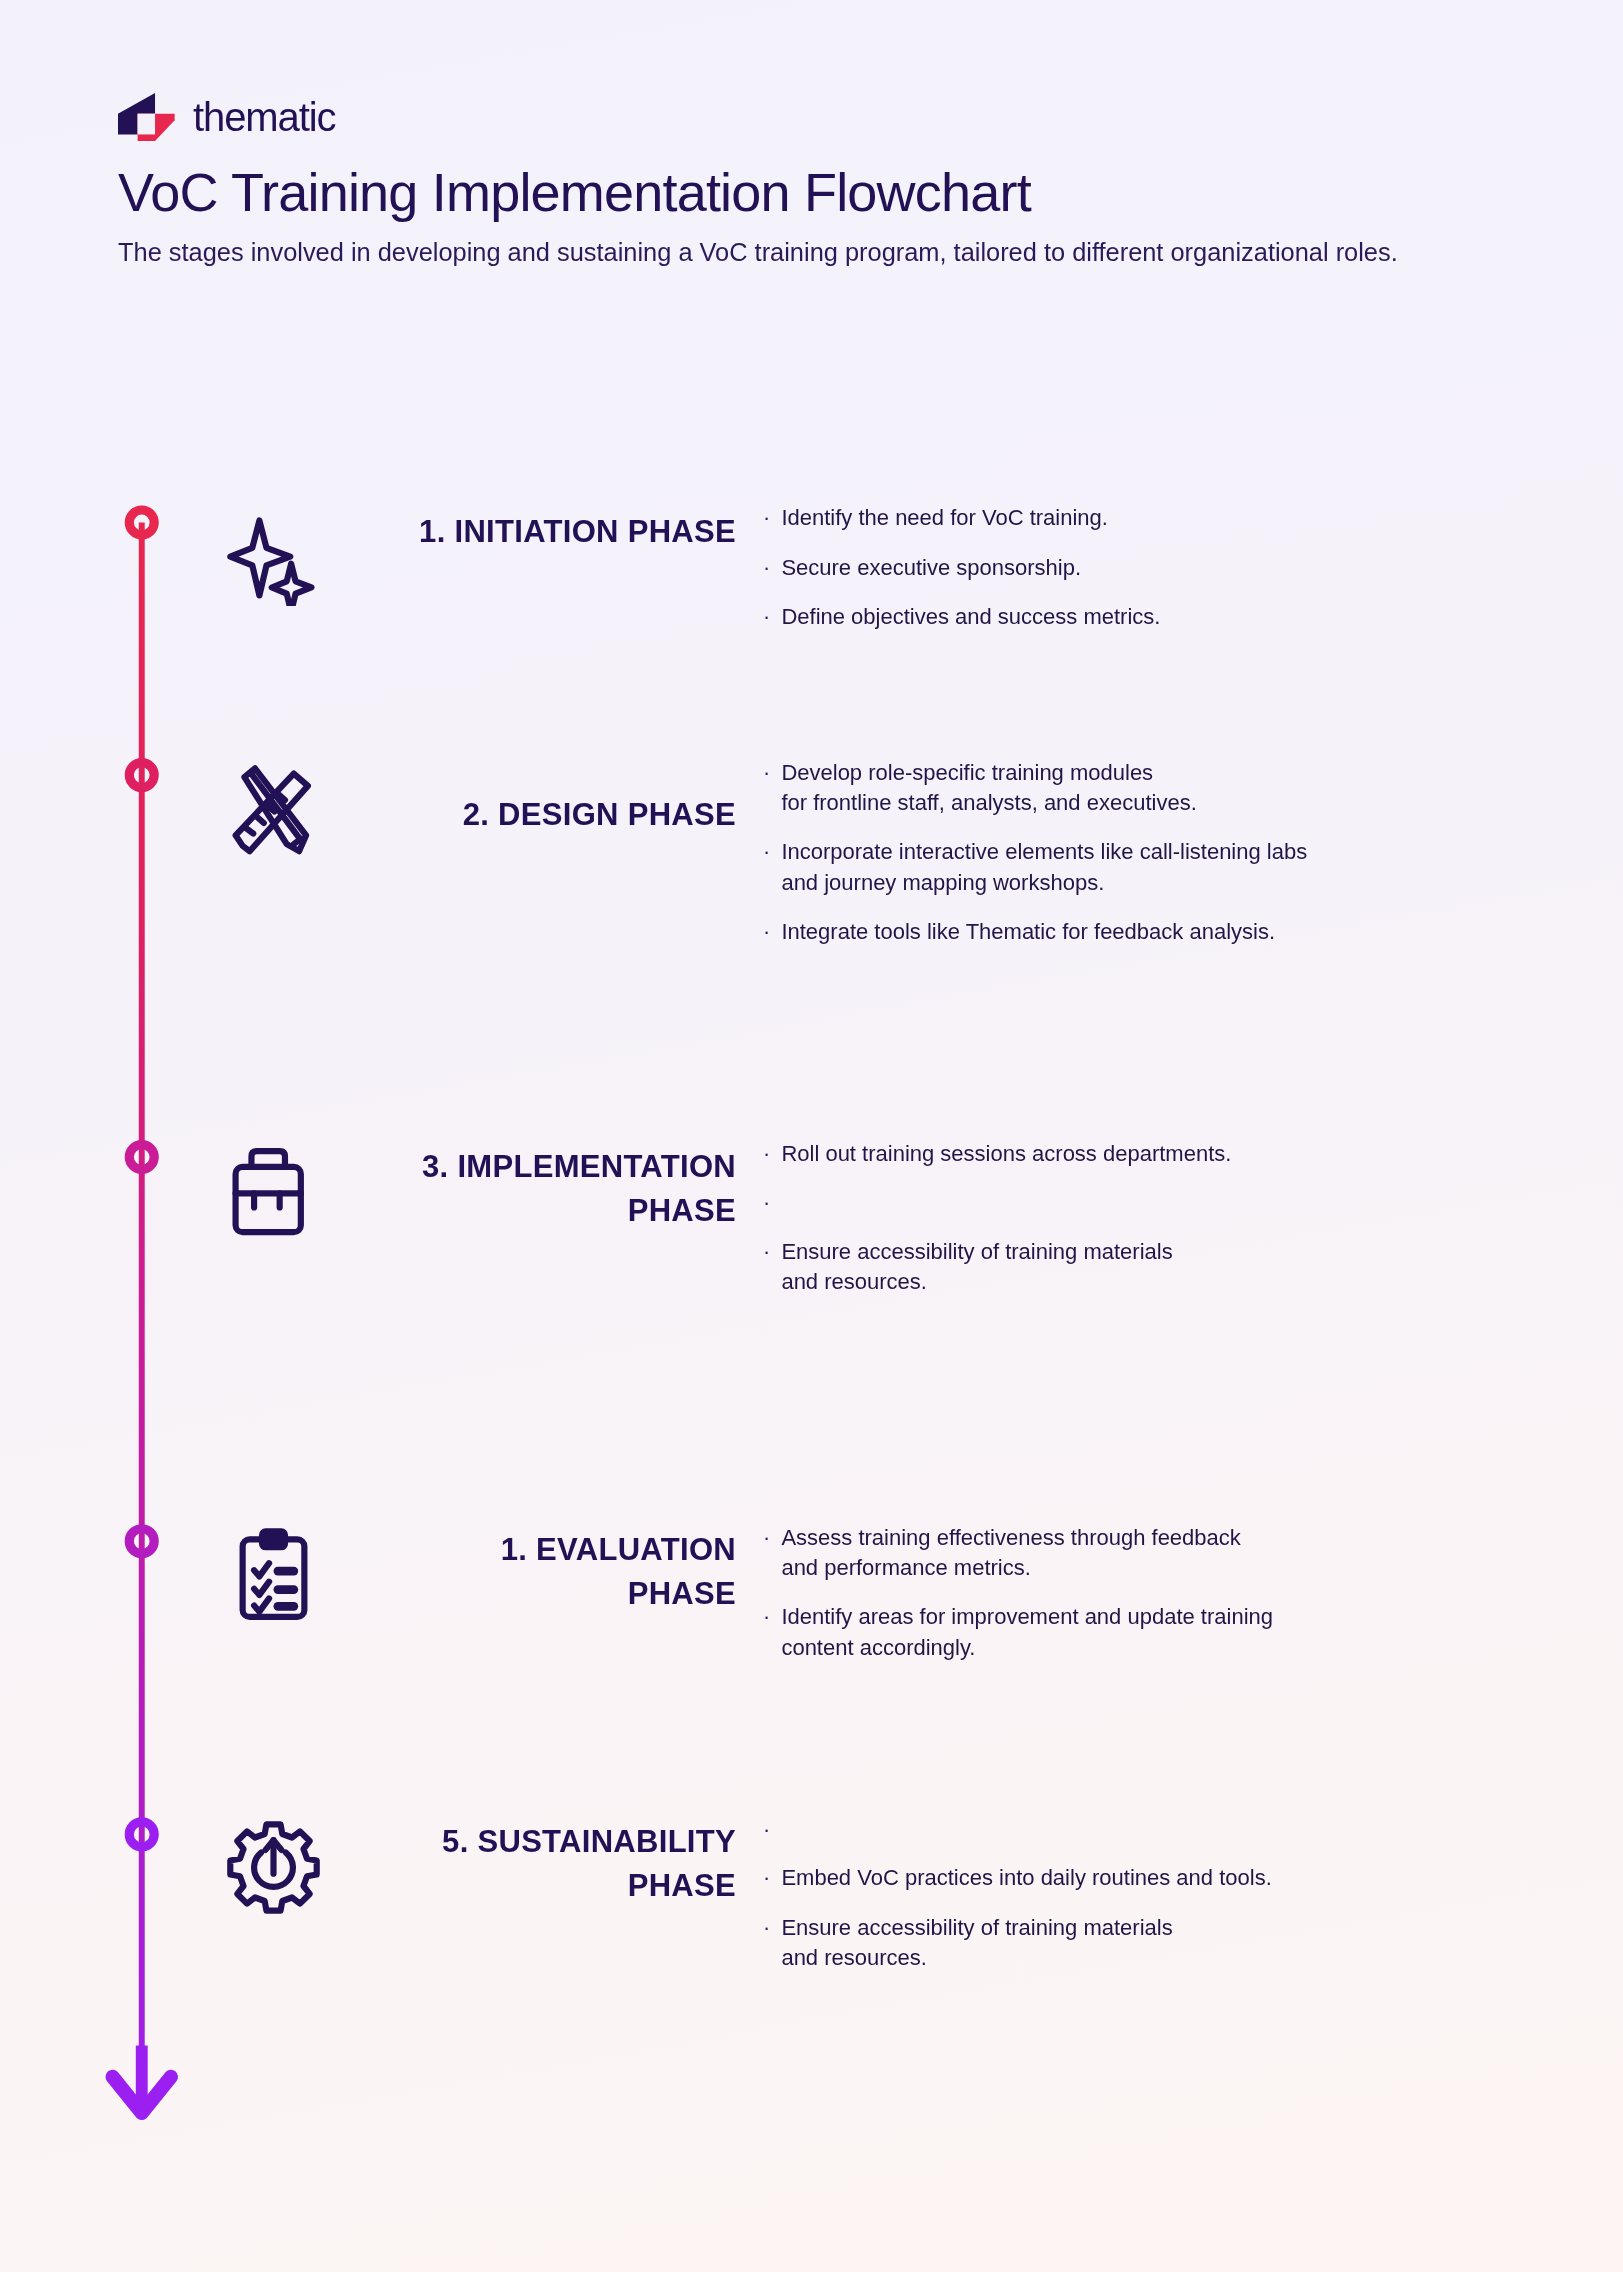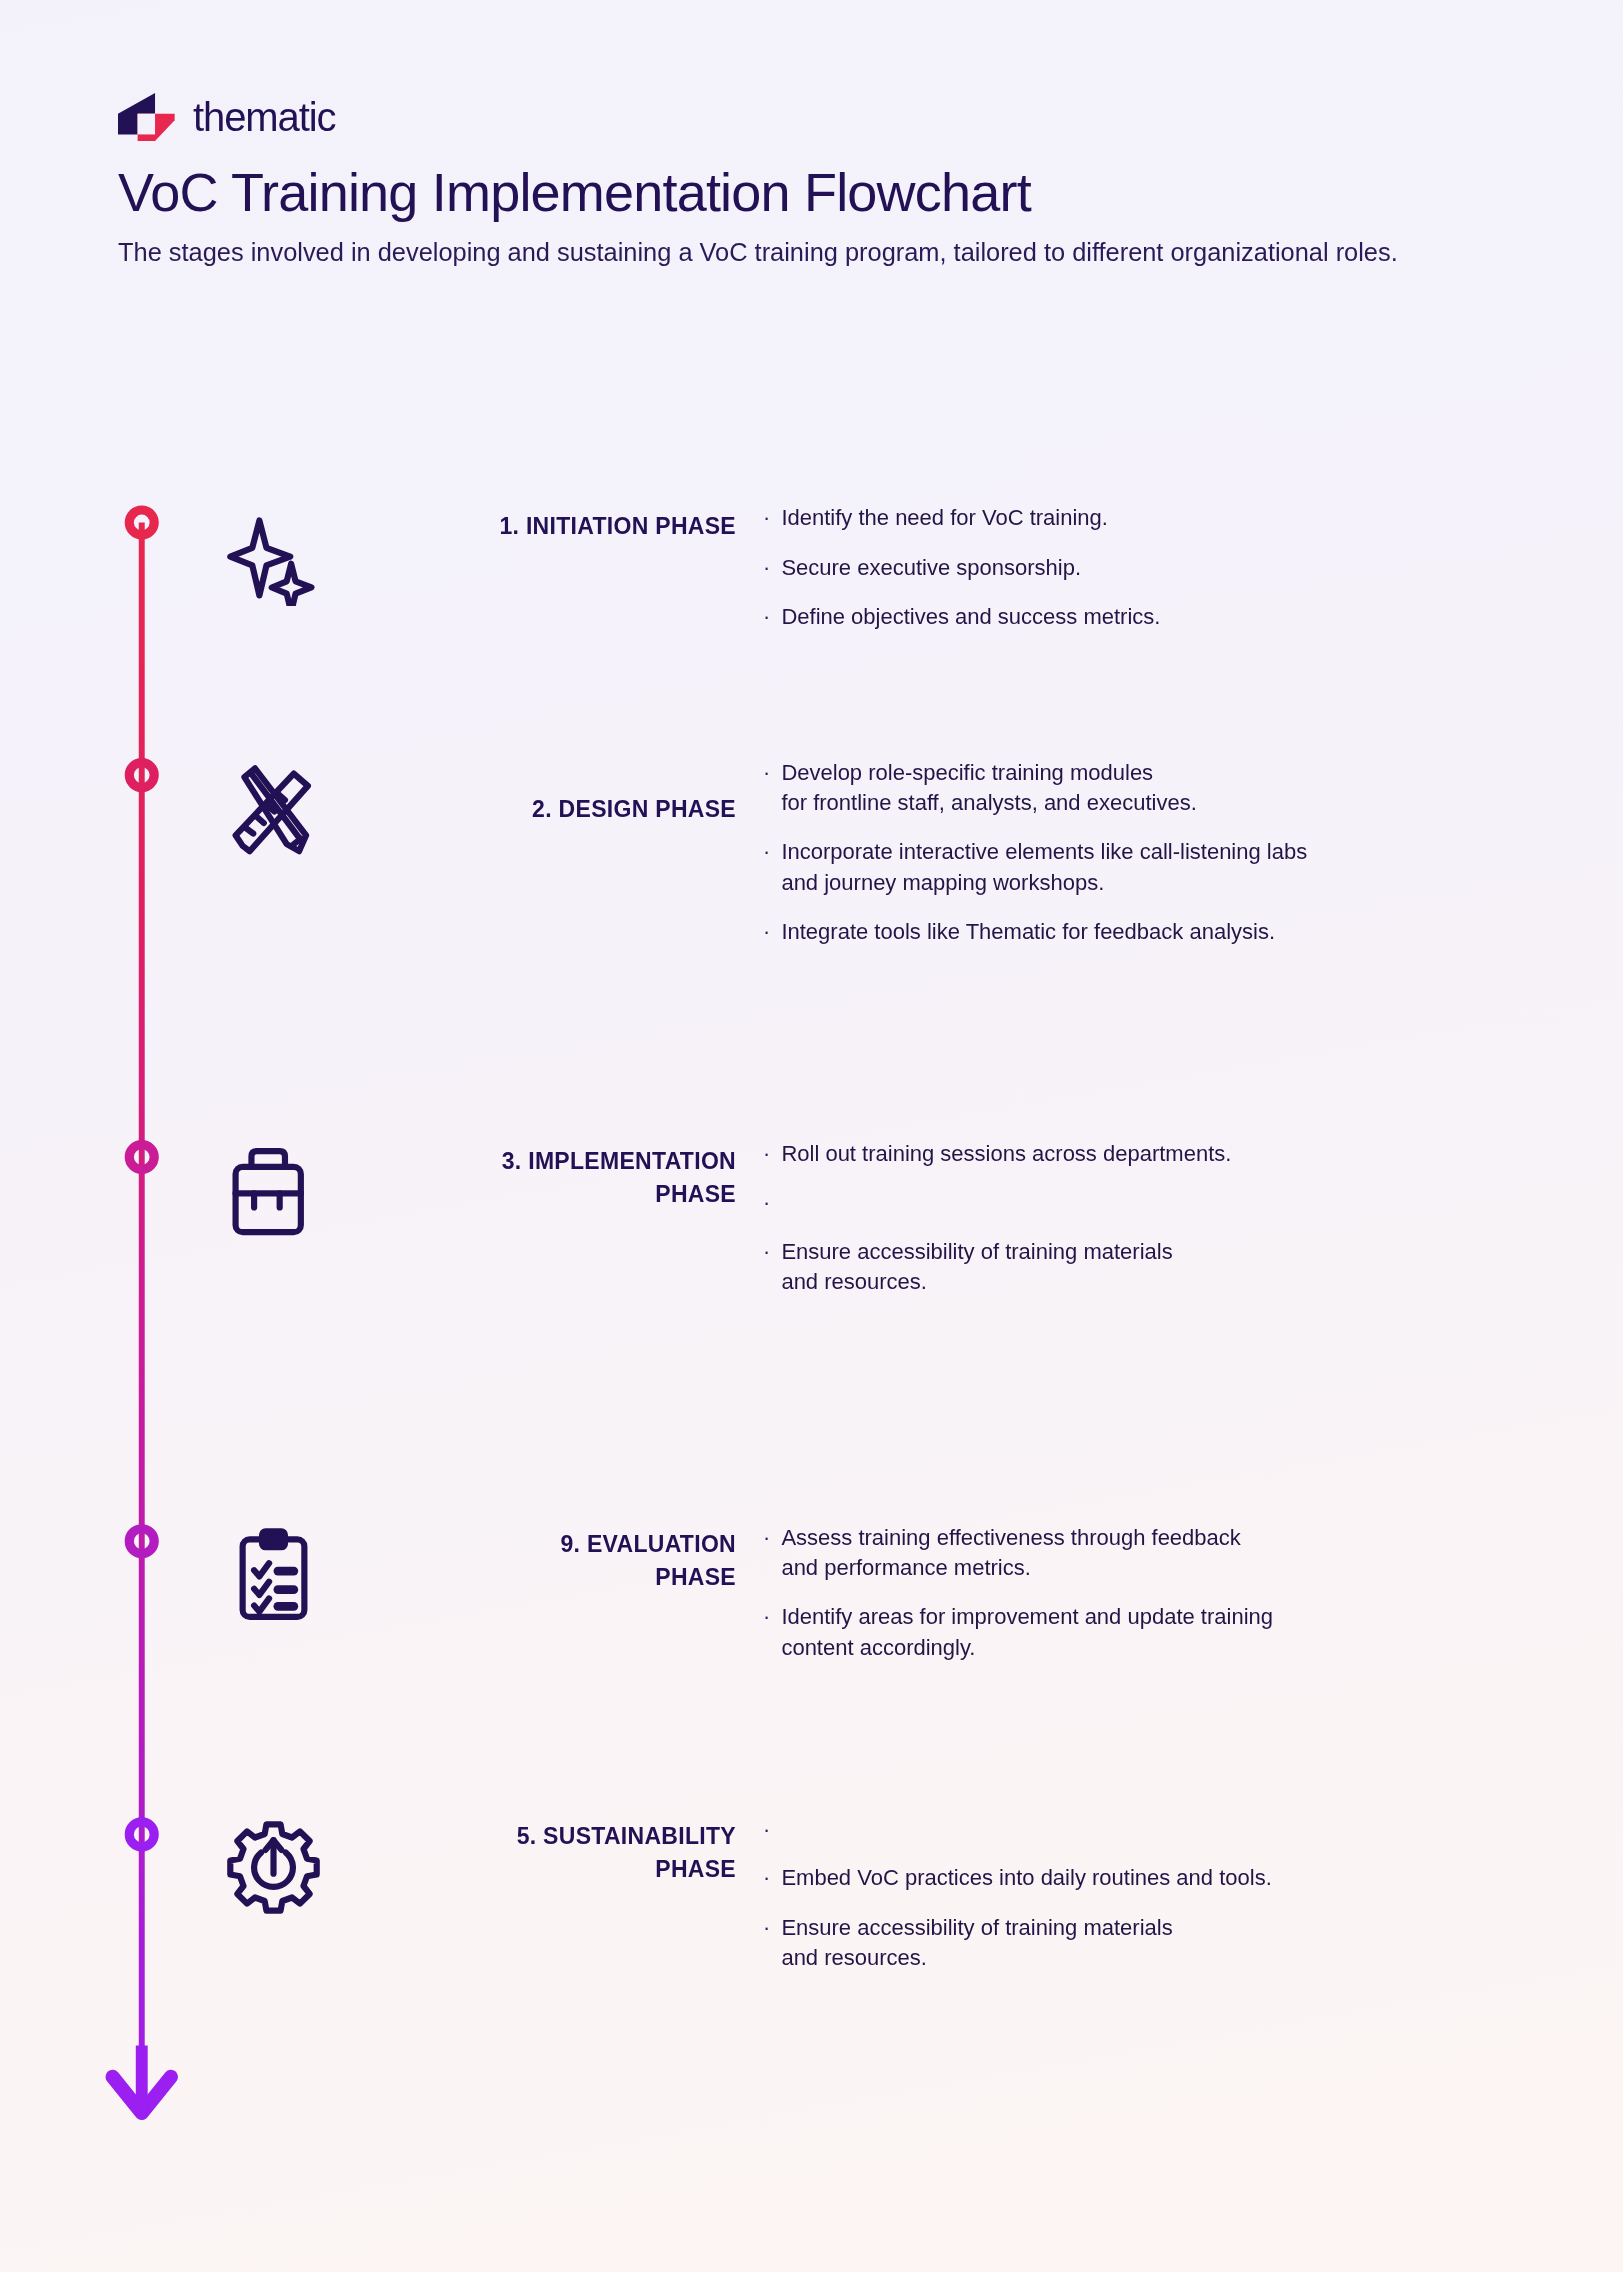--- a/index.html
+++ b/index.html
@@ -46,21 +46,21 @@
   .spine-wrap { position:absolute; left:0; top:0; width:1623px; height:2273px; pointer-events:none; }
 
   
   .rows { position:absolute; left:0; top:0; width:1623px; }
   .row { position:absolute; left:0; width:1623px; display:flex; }
 
   .col-icon { position:absolute; left:225px; width:119px; }
   .col-title {
     position:absolute; left:346px; width:390px;
     text-align:right;
-    font-size:23px; font-weight:bold; letter-spacing:0.3px;
+    font-size:31px; font-weight:bold; letter-spacing:0.3px;
     color:#231155; line-height:1.42;
   }
   .col-list { position:absolute; left:763px; width:806px; }
 
   .bullet { display:flex; margin-bottom:19px; }
   .bullet:last-child { margin-bottom:0; }
   .bullet .dot {
     flex:none; width:18.4px; font-size:21.6px; line-height:1.38; color:#2a1a58;
     text-align:left;
   }
@@ -212,21 +212,21 @@
           <rect x="20" y="14" width="70" height="88" rx="8"></rect>
           <rect x="42" y="5" width="26" height="18" rx="4" fill="#231155"></rect>
           <path d="M33 49 L39 56 L50 41"></path>
           <path d="M60 50 L78 50" stroke-width="10"></path>
           <path d="M33 70 L39 77 L50 62"></path>
           <path d="M60 71 L78 71" stroke-width="10"></path>
           <path d="M33 89 L39 96 L50 81"></path>
           <path d="M60 90 L78 90" stroke-width="10"></path>
         </svg>
       </div>
-      <div class="col-title" style="top:13px; white-space:pre-line;">9. EVALUATION
+      <div class="col-title" style="top:13px; white-space:pre-line;">1. EVALUATION
 PHASE</div>
       <div class="col-list" style="top:7.6px;">
         <div class="bullet">
           <span class="dot">·</span>
           <span class="txt">Assess training effectiveness through feedback
 and performance metrics.</span>
         </div>
         <div class="bullet">
           <span class="dot">·</span>
           <span class="txt">Identify areas for improvement and update training

